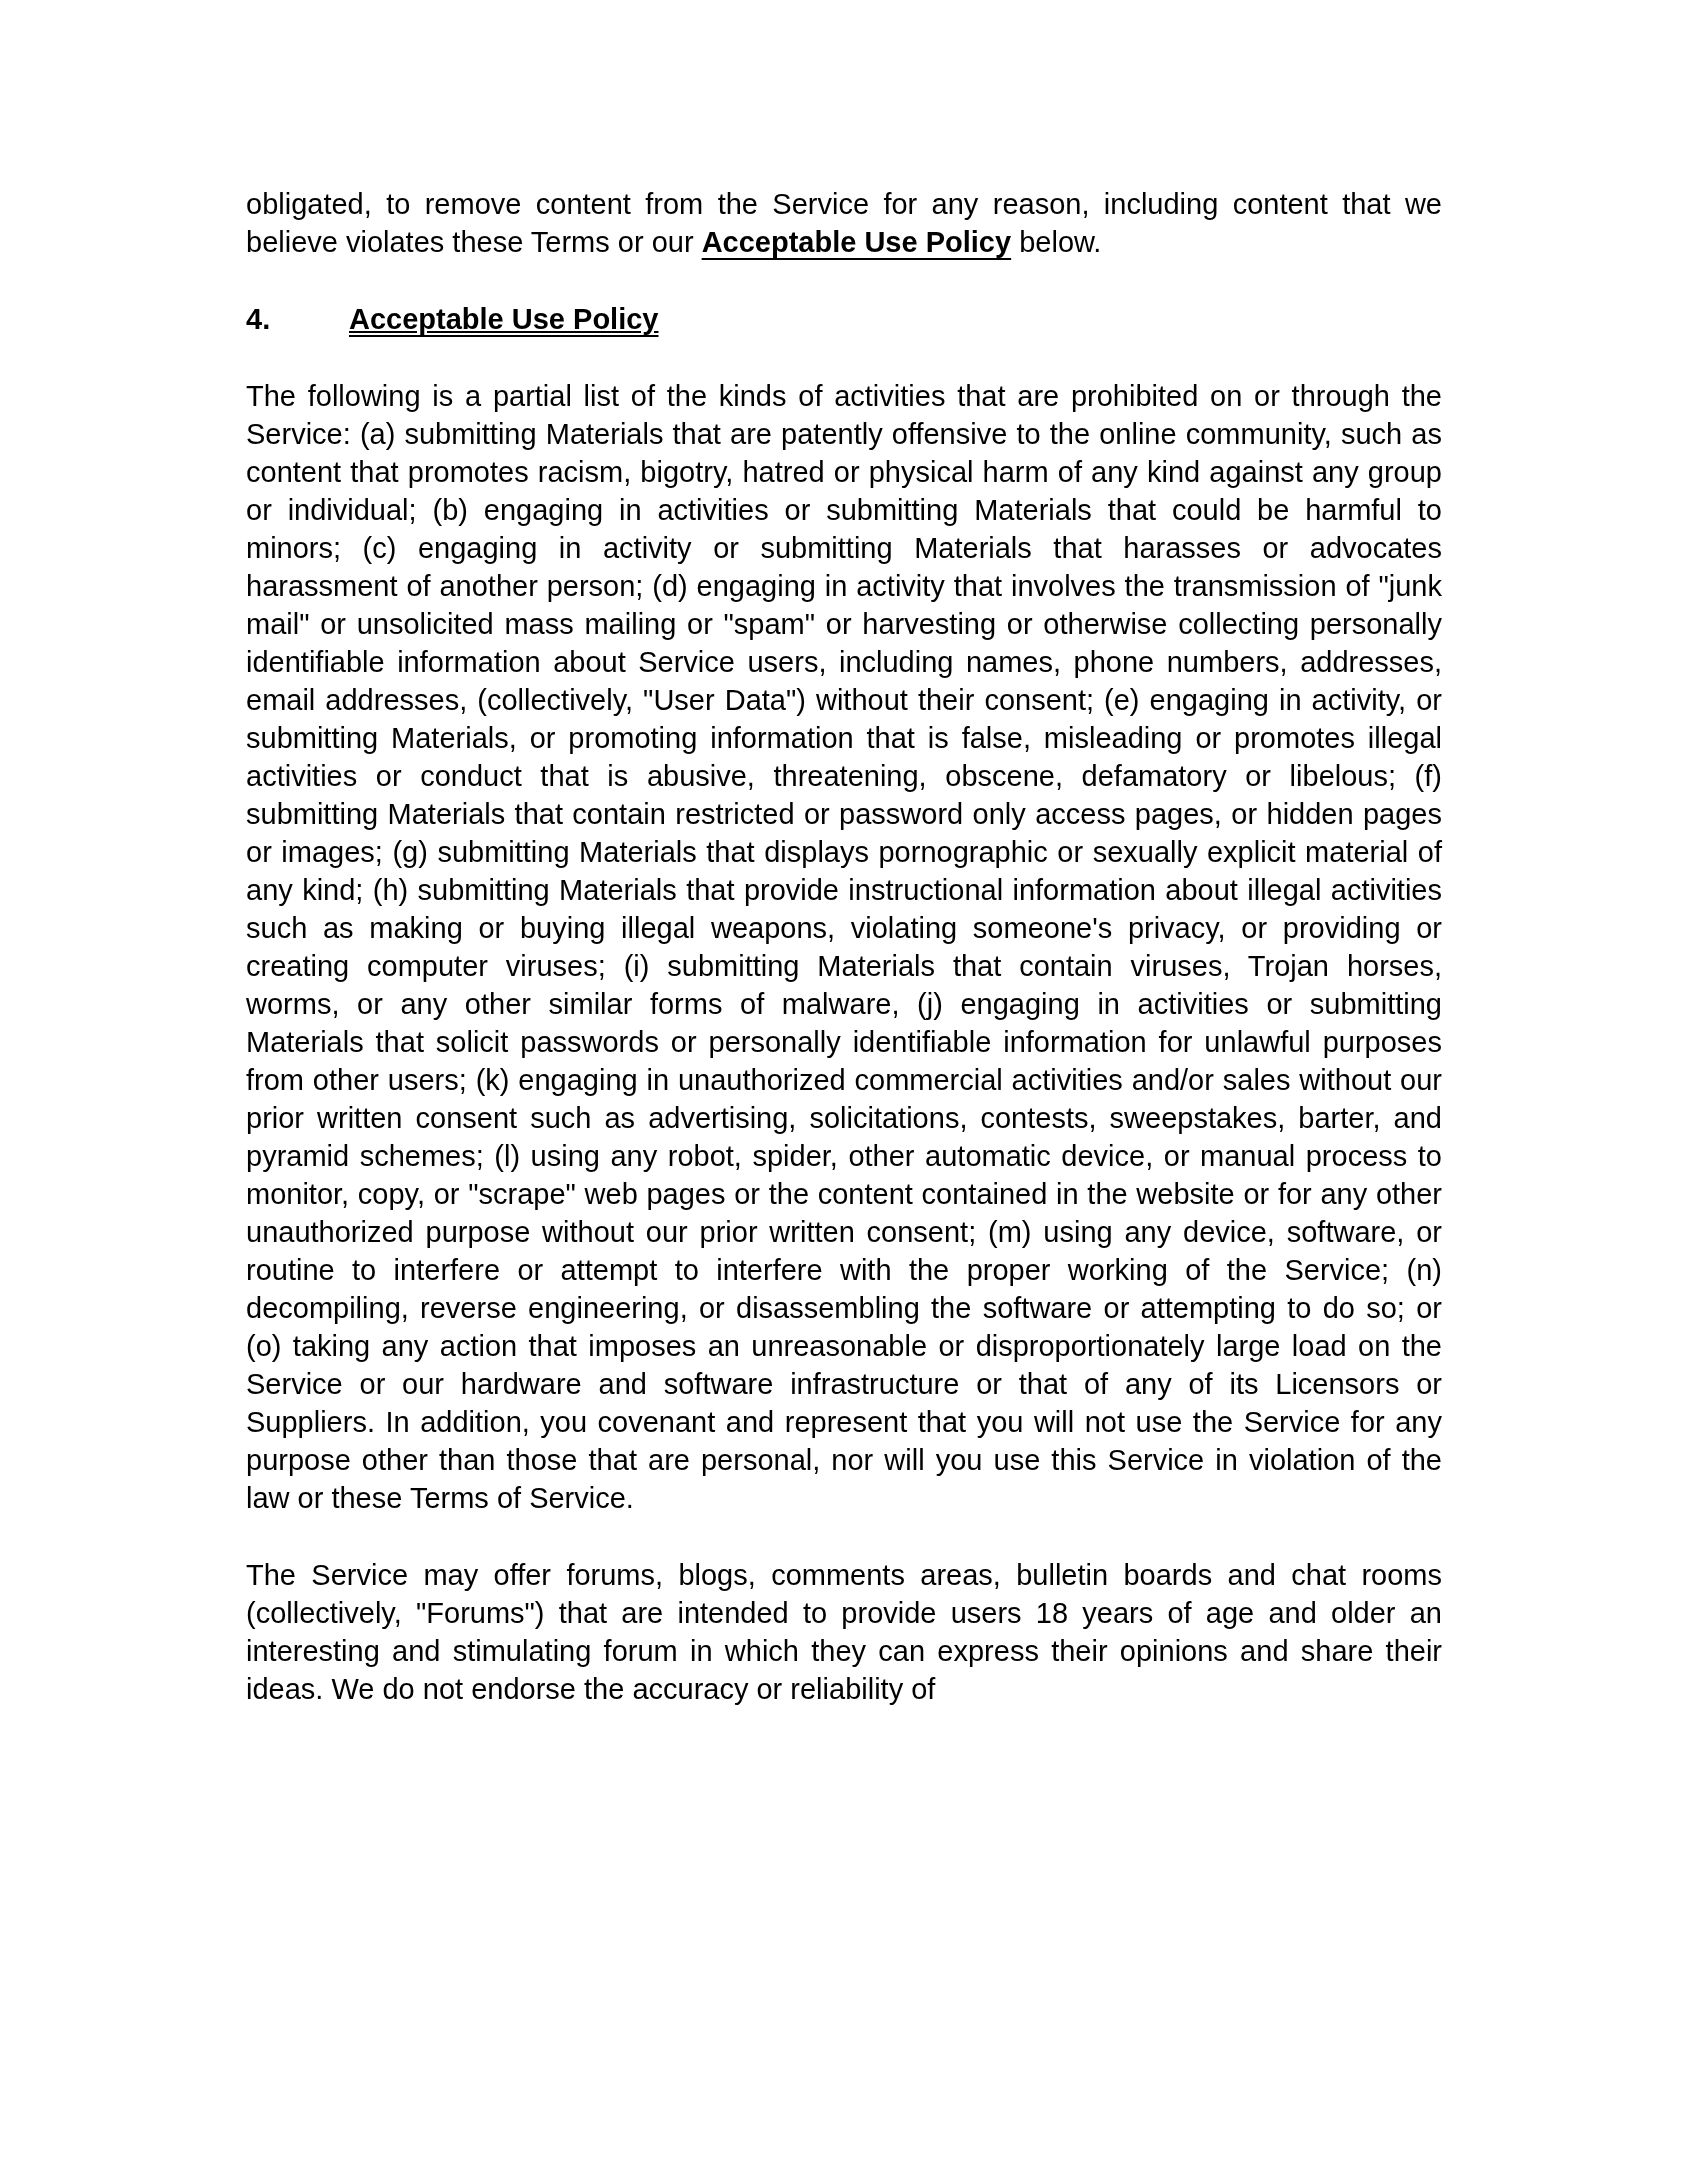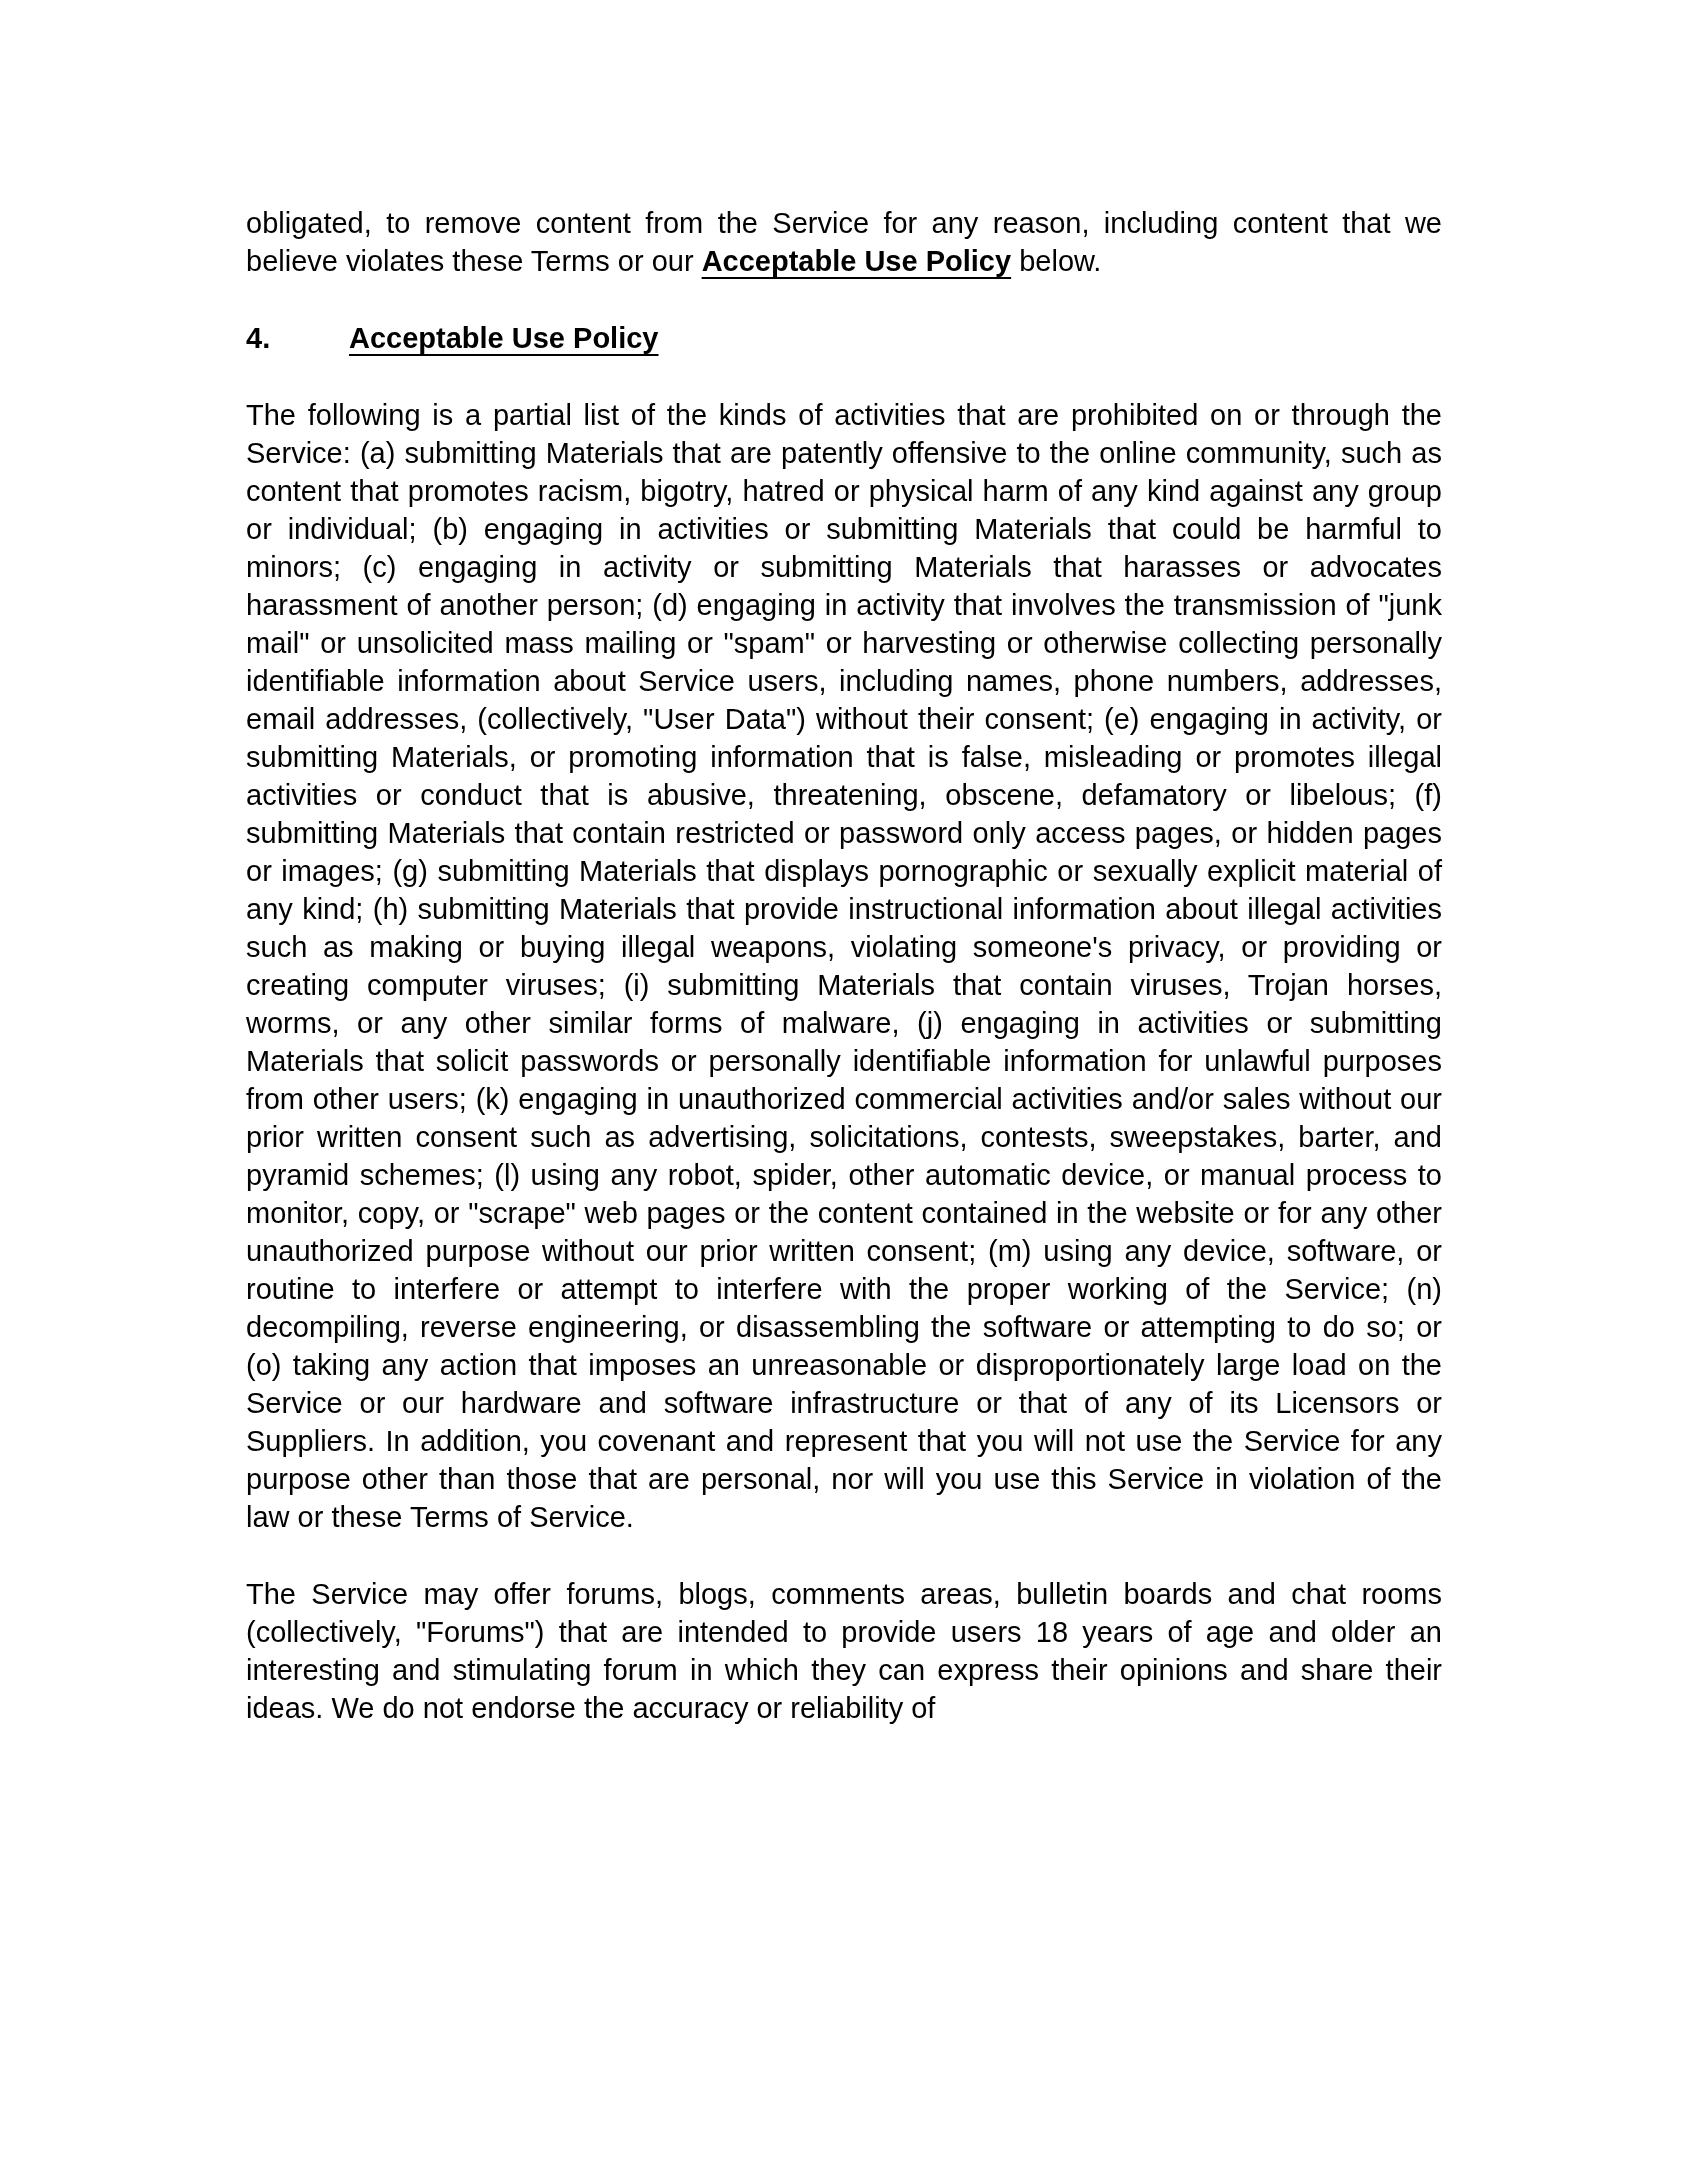--- a/index.html
+++ b/index.html
@@ -19,36 +19,37 @@
     position: absolute;
     left: 0;
     top: 0;
     width: 1683px;
     height: 2178px;
     background: #ffffff;
   }
   .page-content {
     position: absolute;
     left: 246px;
-    top: 204px;
+    top: 185px;
     width: 1196px;
     font-size: 29px;
     line-height: 38px;
   }
   .body-paragraph {
     margin: 0 0 39px 0;
     text-align: justify;
     text-justify: inter-word;
   }
   .section-heading {
     margin: 0 0 39px 0;
     font-weight: bold;
     font-size: 29px;
     line-height: 38px;
     text-align: left;
+    text-decoration: underline;
   }
   .section-number {
     display: inline-block;
     width: 103px;
     font-weight: bold;
   }
   .section-title {
     font-weight: bold;
     text-decoration: underline;
     text-decoration-thickness: 2px;

